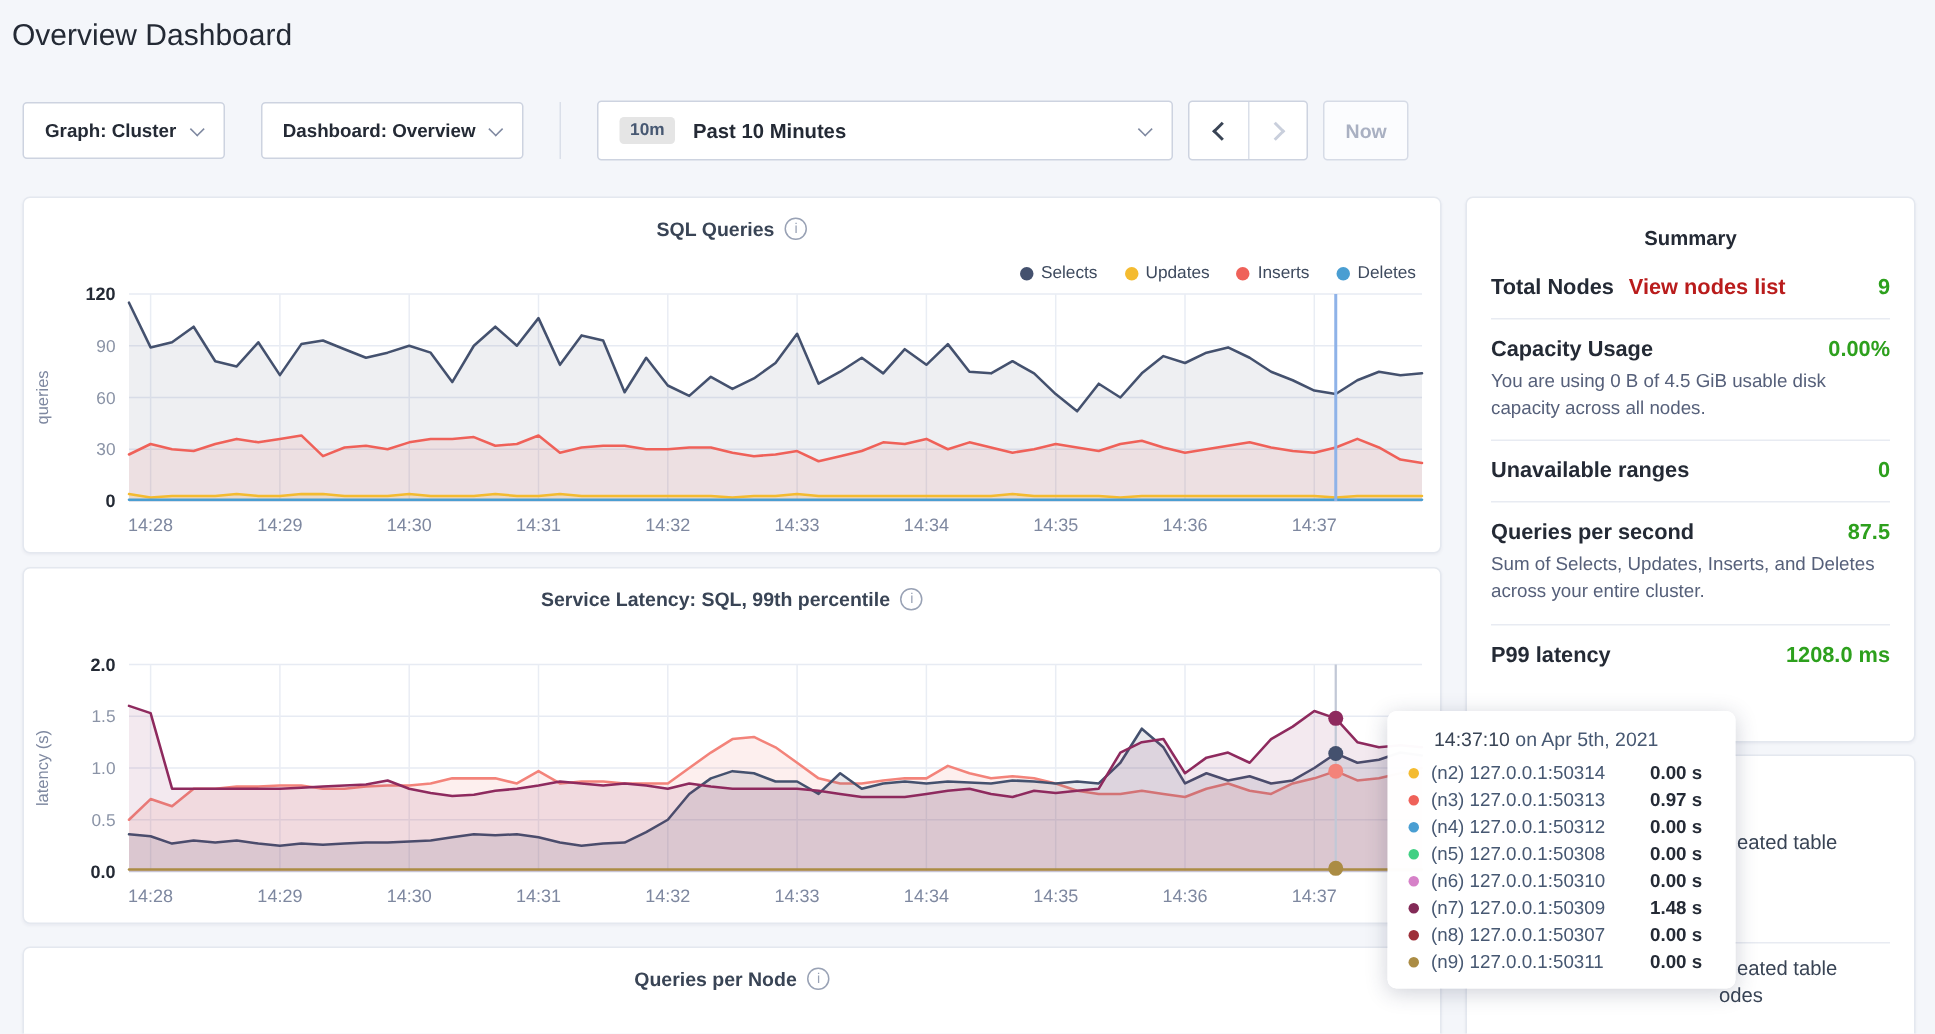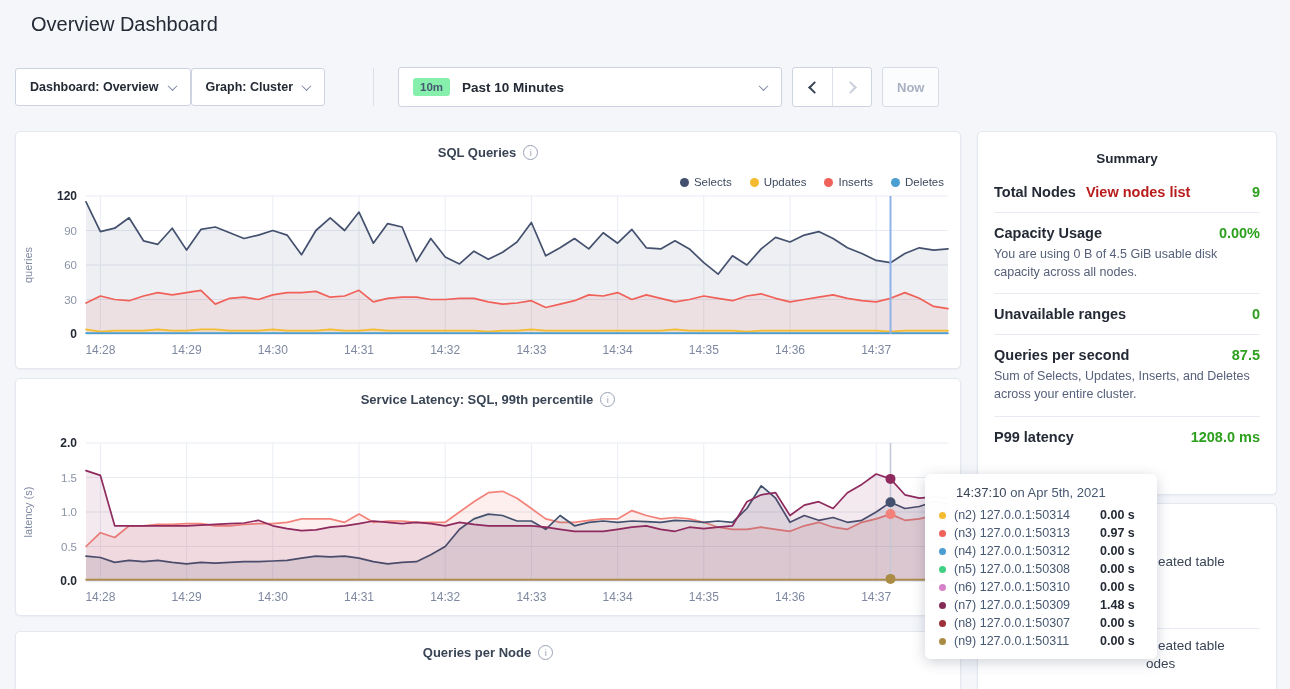--- a/index.html
+++ b/index.html
@@ -1,36 +1,36 @@
 <!DOCTYPE html>
 <html><head>
 <meta charset="utf-8">
 <style>
   * { box-sizing: border-box; margin: 0; padding: 0; }
   html,body { width:1290px; height:689px; overflow:hidden; }
   body {
     position:relative; background:#f4f6fa;
     font-family:"Liberation Sans", sans-serif; color:#242a35;
   }
-  .page-title { position:absolute; left:31px; top:13px; font-size:20px; font-weight:500; color:#242a35; }
+  .page-title { position:absolute; left:8px; top:13px; font-size:20px; font-weight:500; color:#242a35; }
 
   
   .controls { position:absolute; left:15px; top:67px; height:40px; display:flex; align-items:center; }
   .drop-btn {
     height:38px; background:#fff; border:1px solid #cdd3e0; border-radius:3px;
     display:flex; align-items:center; gap:10px; padding:0 14px;
     font-size:12.5px; font-weight:700; color:#242a35; cursor:pointer;
   }
   .chev-down { width:7px; height:7px; border-right:1.6px solid #7e88a0; border-bottom:1.6px solid #7e88a0; transform:rotate(45deg) translate(-1px,-1px); }
   .ctl-divider { width:1px; height:38px; background:#dadfe9; margin:0 24px; }
   .time-picker {
     width:384px; height:40px; background:#fff; border:1px solid #cdd3e0; border-radius:3px;
     display:flex; align-items:center; padding:0 14px; gap:12px; cursor:pointer;
   }
-  .time-badge { background:#86efac; color:#475872; font-size:11.5px; font-weight:700; padding:3px 7px; border-radius:3px; }
+  .time-badge { background:#e5e5e5; color:#475872; font-size:11.5px; font-weight:700; padding:3px 7px; border-radius:3px; }
   .time-label { font-size:13.5px; font-weight:700; color:#242a35; }
   .time-picker .chev-down { margin-left:auto; }
   .arrow-group { display:flex; margin-left:10px; border:1px solid #cdd3e0; border-radius:3px; background:#fff; height:40px; }
   .arrow-btn { width:39px; display:flex; align-items:center; justify-content:center; cursor:pointer; }
   .arrow-btn + .arrow-btn { border-left:1px solid #dadfe9; }
   .chev-left  { width:9px; height:9px; border-left:2.4px solid #394455; border-bottom:2.4px solid #394455; transform:rotate(45deg); margin-left:3px;}
   .chev-right { width:9px; height:9px; border-right:2.4px solid #c9cfdc; border-top:2.4px solid #c9cfdc; transform:rotate(45deg); margin-right:3px;}
   .now-btn {
     margin-left:10px; height:40px; padding:0 14px; background:#fbfcfe; border:1px solid #d6dbe6; border-radius:3px;
     font-size:13px; font-weight:700; color:#a9b0c2; display:flex; align-items:center;
@@ -79,26 +79,26 @@
   .tt-dot { width:7px; height:7px; border-radius:50%; margin-right:8px; flex:none; }
   .tt-label { color:#475872; width:146px; }
   .tt-value { font-weight:700; color:#242a35; }
 </style>
 </head>
 <body>
 
 <h1 class="page-title">Overview Dashboard</h1>
 
 <div class="controls">
+  <button class="drop-btn" style="margin-right:24px;">
+    <span>Graph: Cluster</span>
+    <span class="chev-down"></span>
+  </button>
   <button class="drop-btn">
     <span>Dashboard: Overview</span>
-    <span class="chev-down"></span>
-  </button>
-  <button class="drop-btn" style="margin-right:24px;">
-    <span>Graph: Cluster</span>
     <span class="chev-down"></span>
   </button>
   <div class="ctl-divider"></div>
   <div class="time-picker">
     <span class="time-badge">10m</span>
     <span class="time-label">Past 10 Minutes</span>
     <span class="chev-down"></span>
   </div>
   <div class="arrow-group">
     <div class="arrow-btn">

